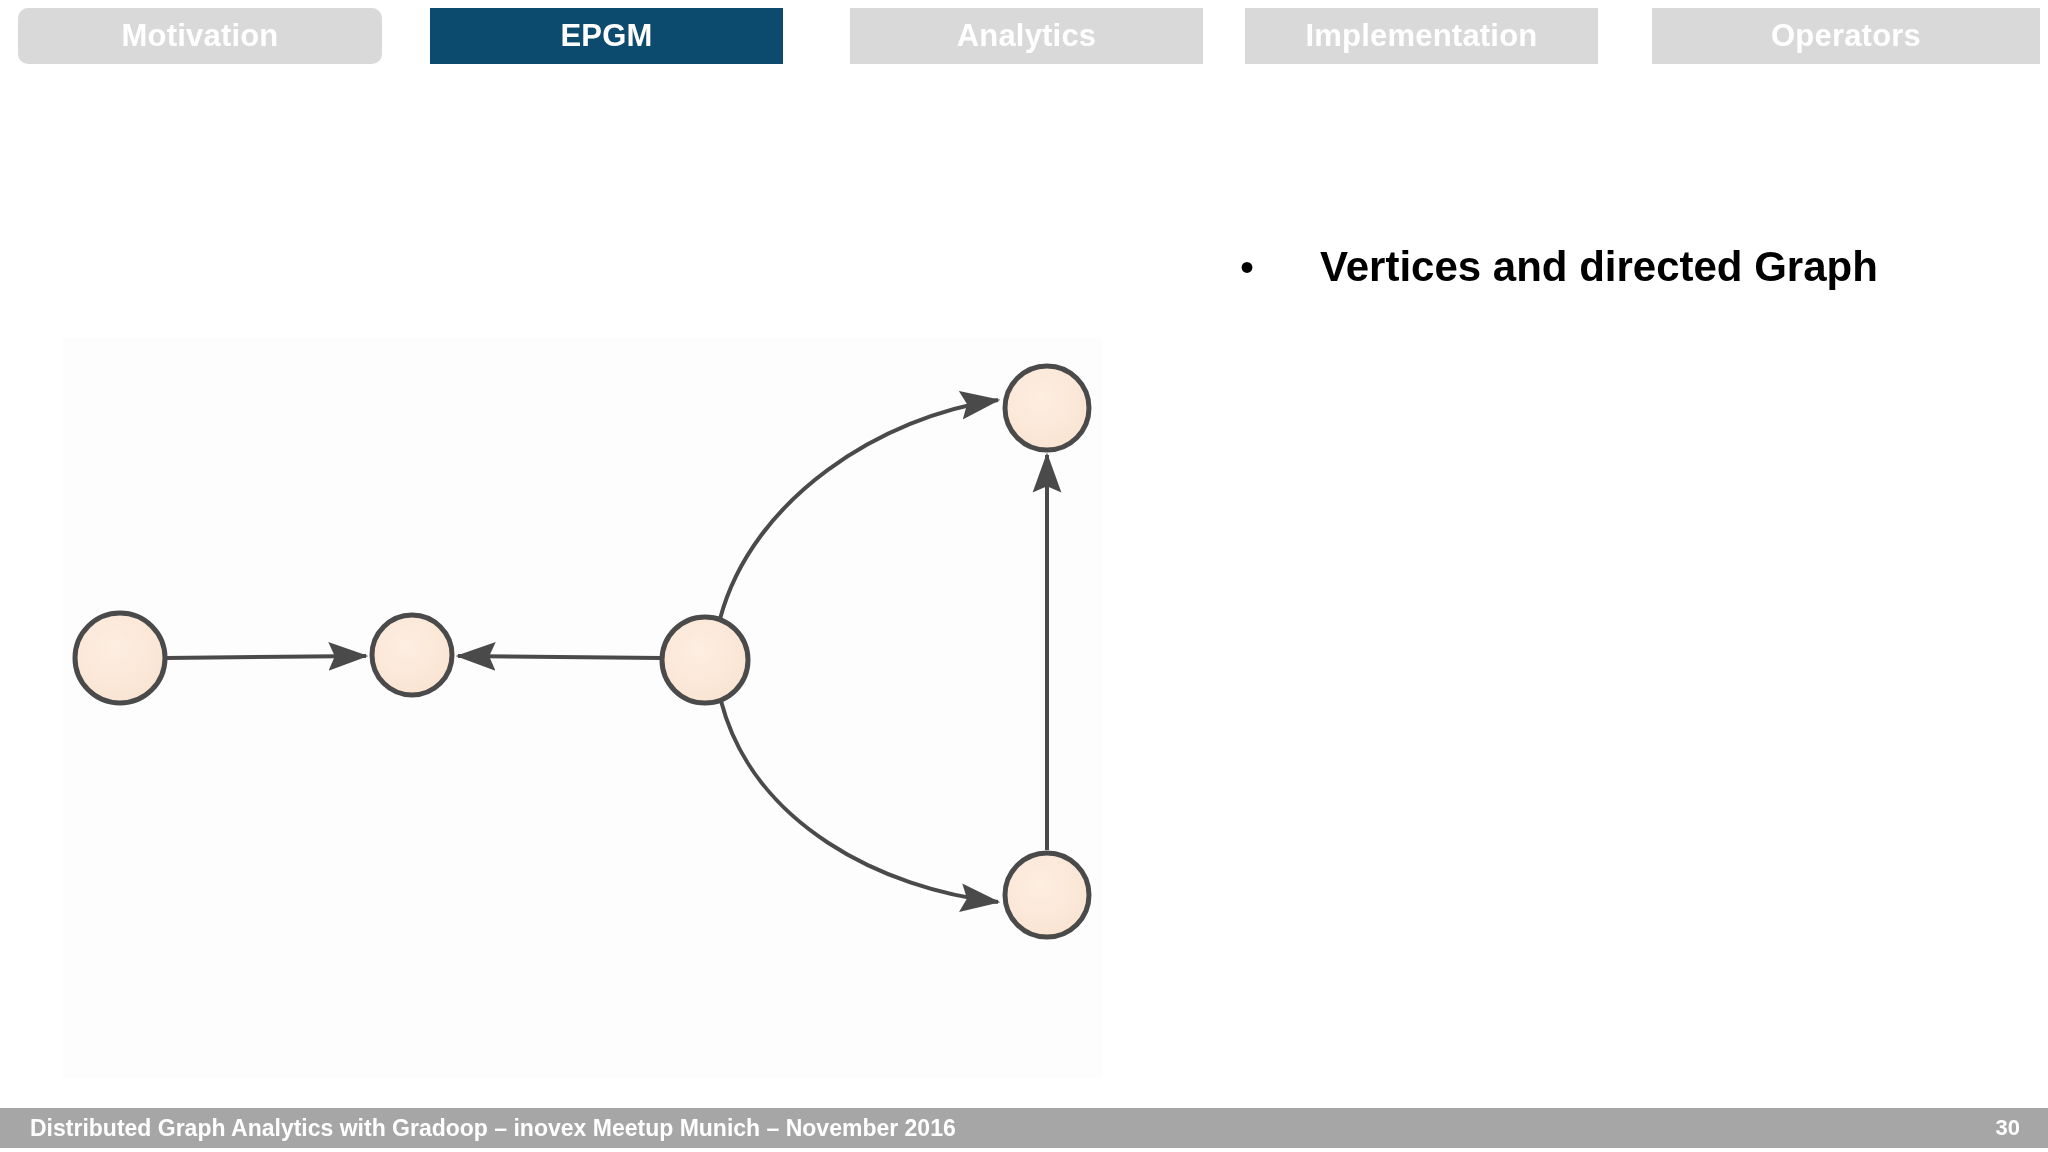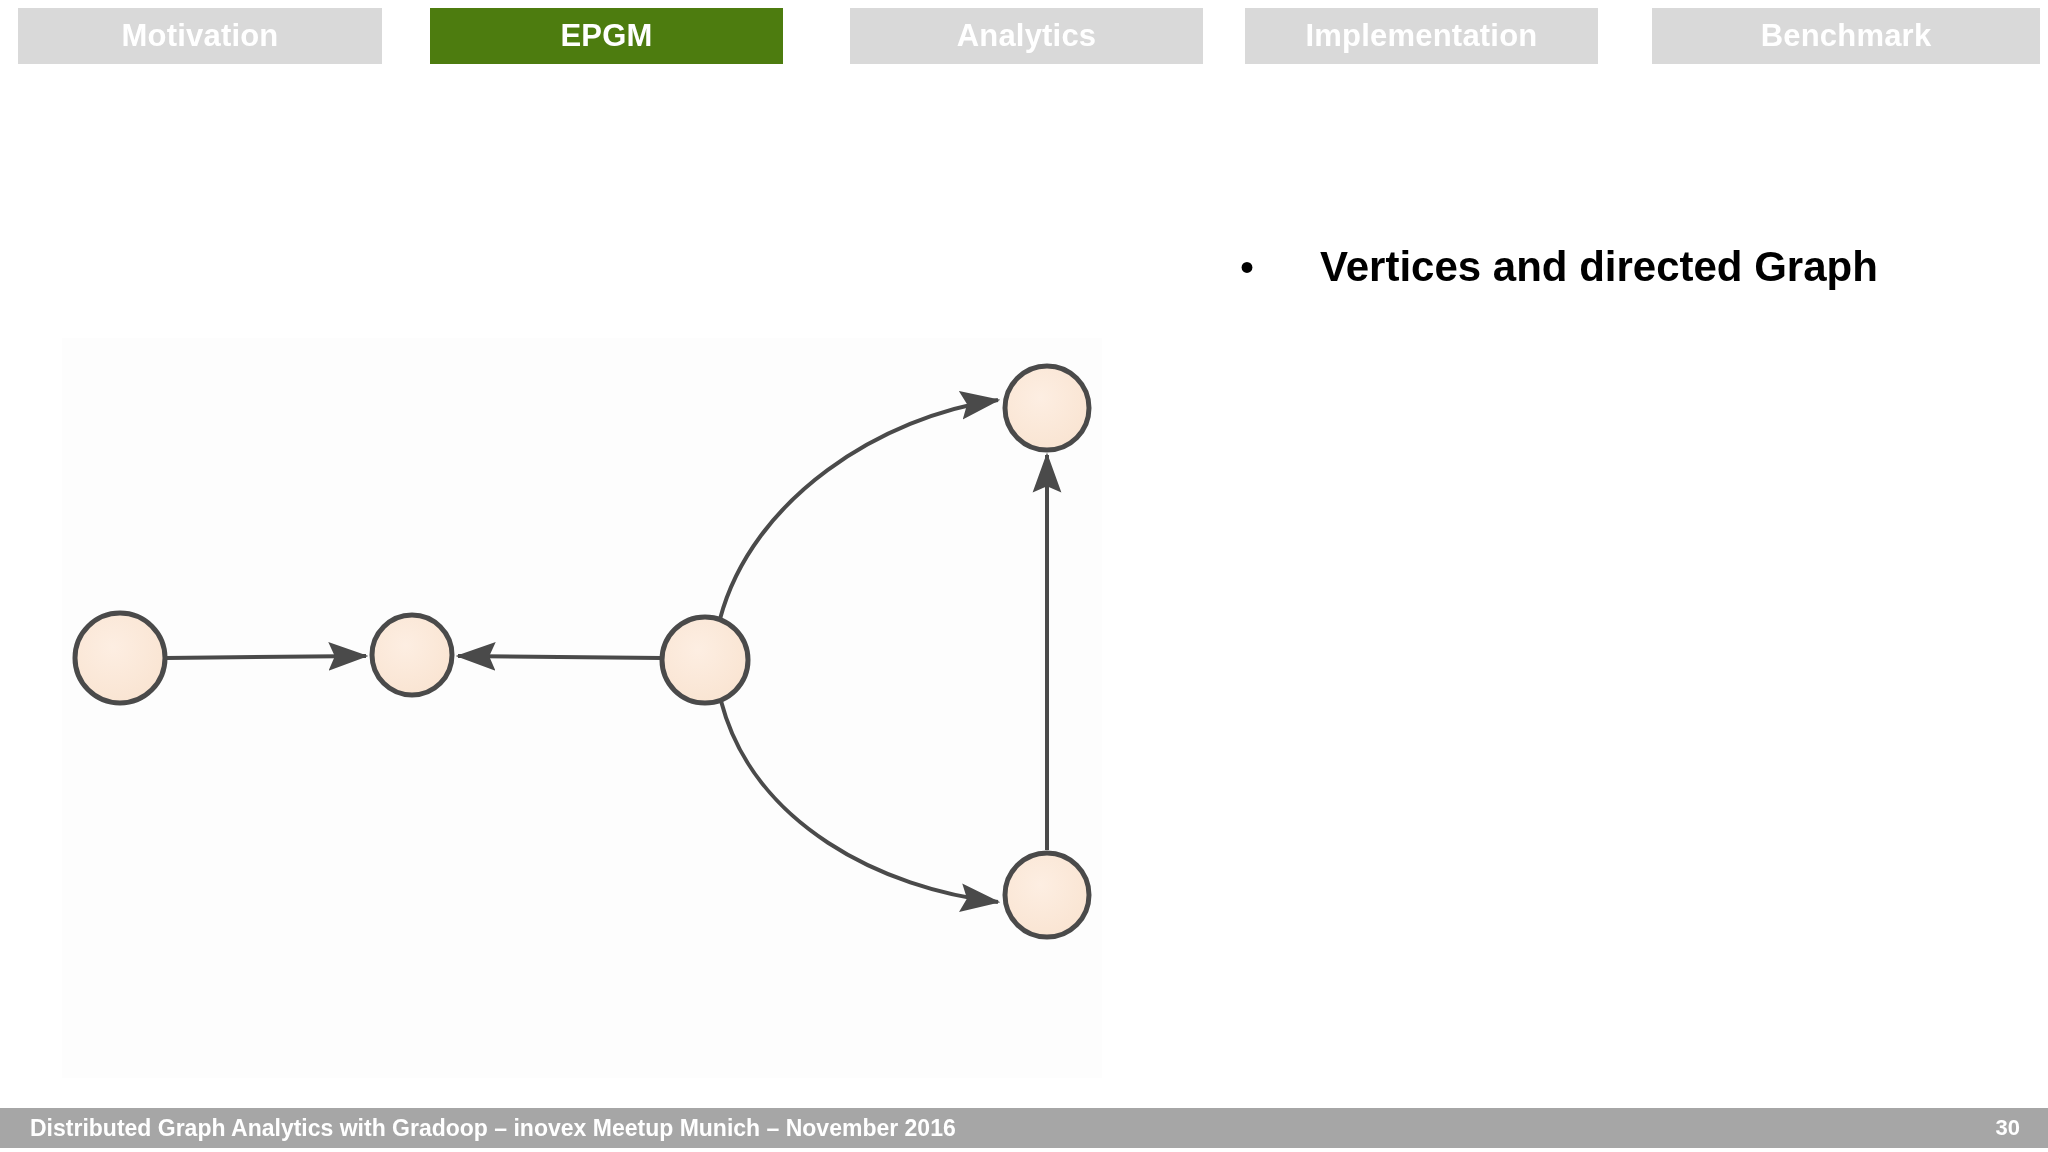--- a/index.html
+++ b/index.html
@@ -29,23 +29,23 @@
     align-items:center;
     justify-content:center;
     color:#ffffff;
     font-size:31px;
     font-weight:bold;
     letter-spacing:0.2px;
     white-space:nowrap;
     user-select:none;
   }
   .nav-tab.inactive { background:#d9d9d9; }
-  .nav-tab.active   { background:#4d7c0f; }
+  .nav-tab.active   { background:#0c4a6e; }
 
-  #tab-motivation     { left:18px;   width:364px; }
+  #tab-motivation     { left:18px;   width:364px;border-radius:10px; }
   #tab-epgm           { left:430px;  width:353px; }
   #tab-operators      { left:850px;  width:353px; }
   #tab-implementation { left:1245px; width:353px; }
   #tab-benchmark      { left:1652px; width:388px; }
 
   
   #diagram-panel {
     position:absolute;
     left:62px; top:338px;
     width:1040px; height:740px;
@@ -123,21 +123,21 @@
     <div class="nav-tab active" id="tab-epgm">
       <span>EPGM</span>
     </div>
     <div class="nav-tab inactive" id="tab-operators">
       <span>Analytics</span>
     </div>
     <div class="nav-tab inactive" id="tab-implementation">
       <span>Implementation</span>
     </div>
     <div class="nav-tab inactive" id="tab-benchmark">
-      <span>Benchmark</span>
+      <span>Operators</span>
     </div>
   </div>
 
   <div id="diagram-panel">
     <svg id="graph-svg" viewBox="0 0 1040 740" xmlns="http://www.w3.org/2000/svg">
       <defs>
         <marker id="arrowhead" markerWidth="10" markerHeight="8" refX="9.4" refY="4" orient="auto" markerUnits="strokeWidth">
           <path d="M0,0.4 L10,4 L0,7.6 L1.6,4 Z" fill="#4a4a4a"></path>
         </marker>
         <radialGradient id="nodeGrad" cx="42%" cy="38%" r="72%">

